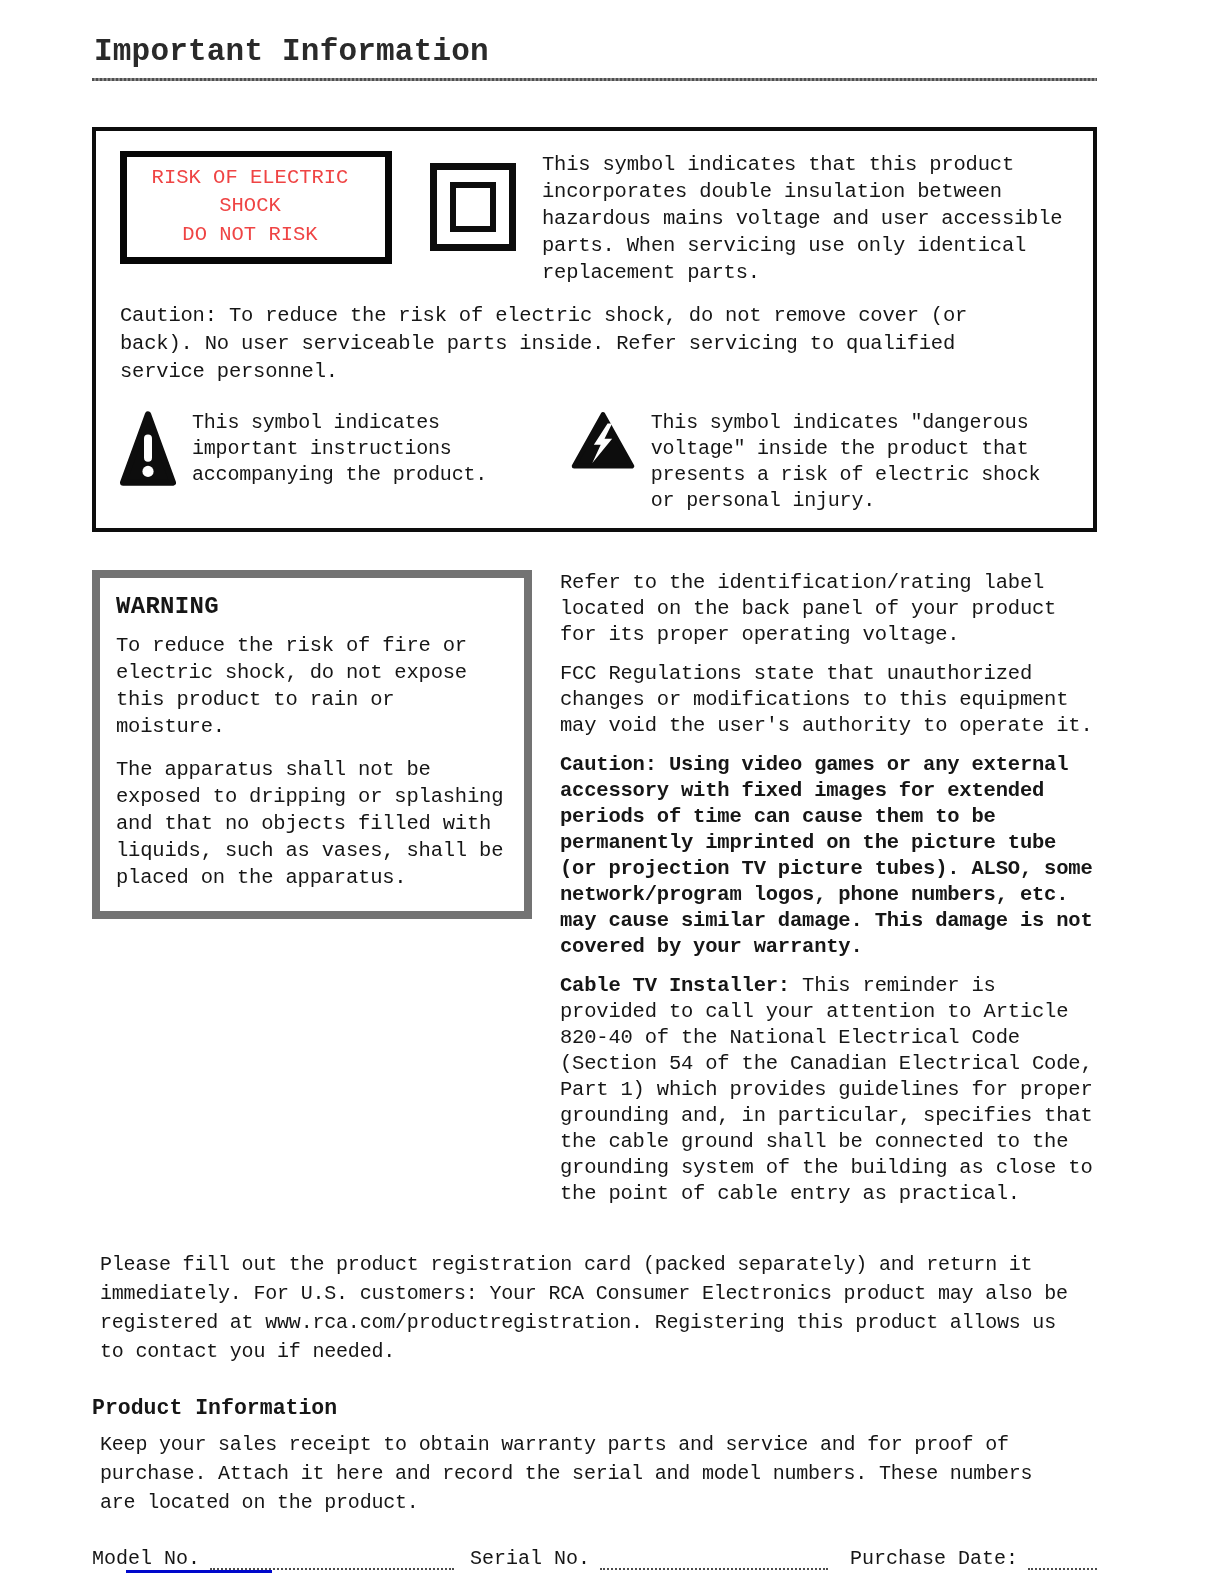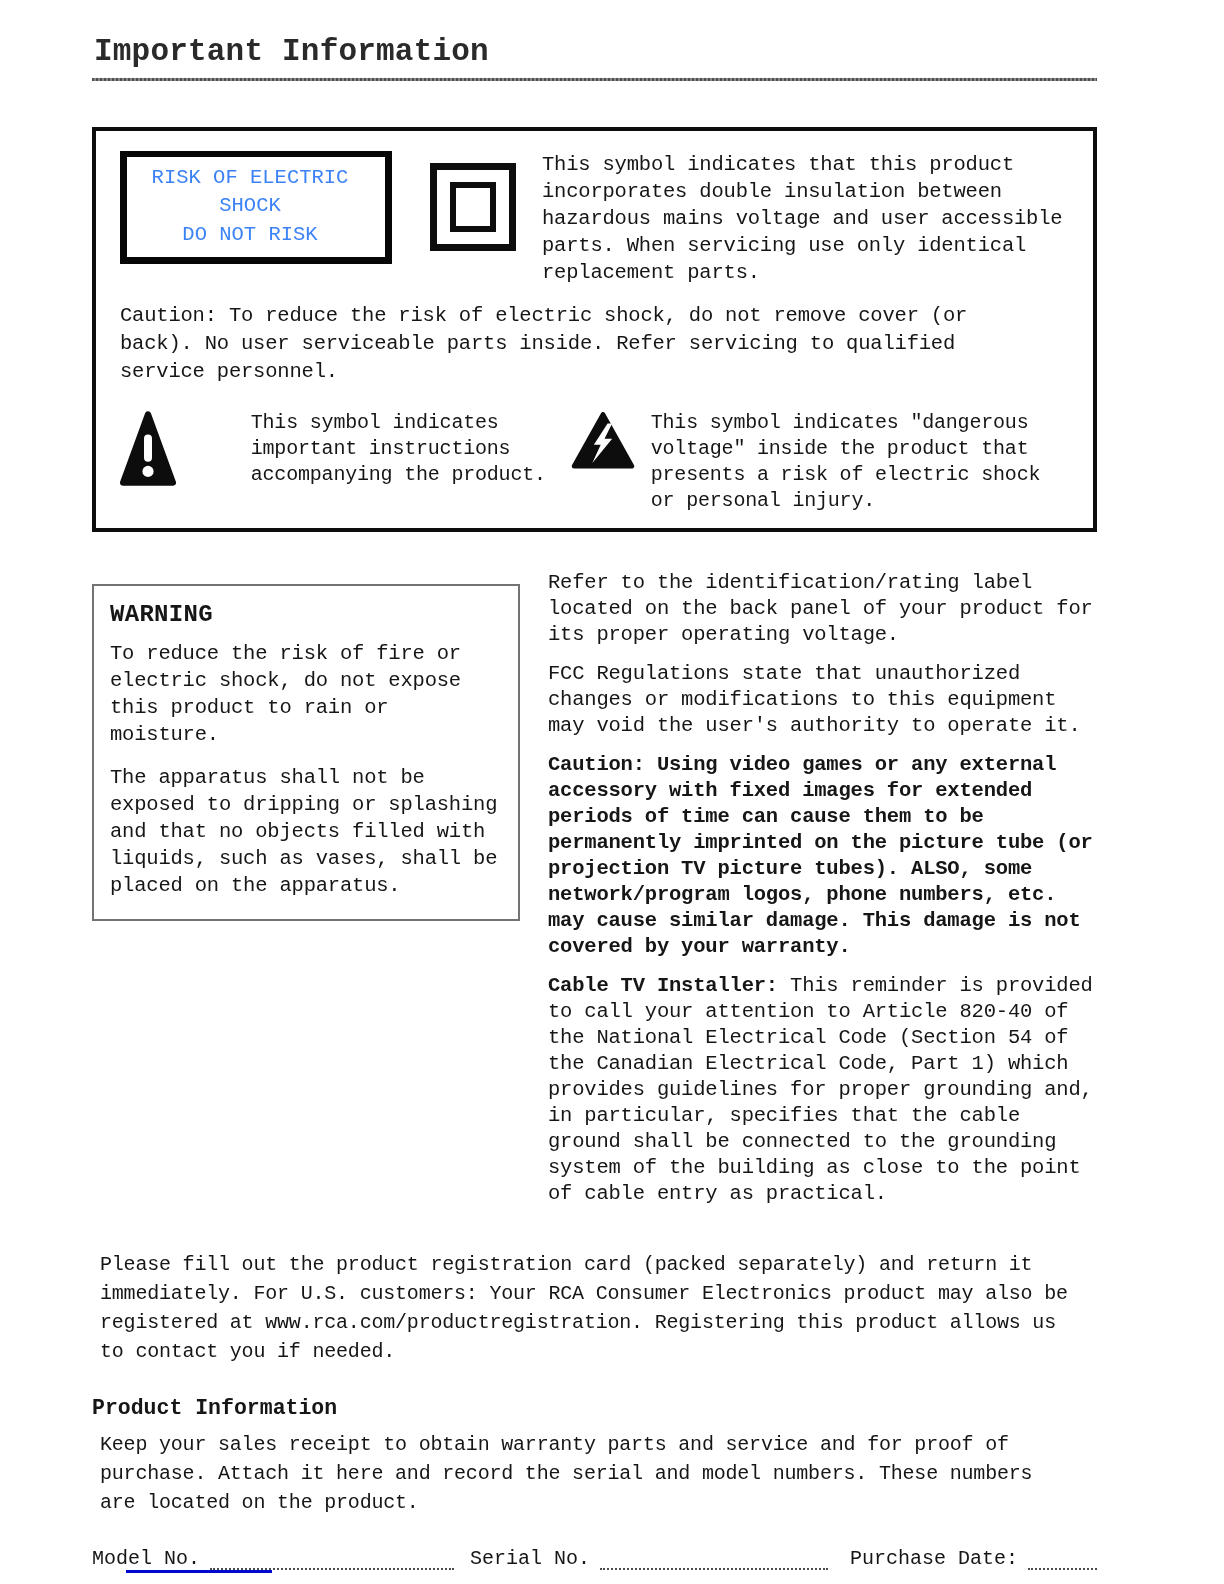--- a/index.html
+++ b/index.html
@@ -12,39 +12,39 @@
 
   
   .page-title{font-size:31px;font-weight:bold;color:#2a2a2a;margin:0 0 9px 2px;letter-spacing:.2px;}
   .title-rule{height:3px;background:repeating-linear-gradient(90deg,#4f4f4f 0 2px,#8a8a8a 2px 4px);}
 
   
   .caution-panel{margin-top:46px;border:4px solid #0d0d0d;padding:20px 24px 14px 24px;}
   .panel-row1{display:flex;align-items:flex-start;}
   .caution-label{width:258px;flex-shrink:0;background:#060606;padding:6px 7px 7px 7px;}
   .caution-label-title{color:#ffffff;text-align:center;font-weight:bold;font-size:31px;letter-spacing:3px;padding:2px 0 7px 0;}
-  .caution-label-inner{background:#ffffff;color:#3b82f6;text-align:center;font-size:20.5px;line-height:1.38;padding:7px 14px 8px 2px;}
+  .caution-label-inner{background:#ffffff;color:#ef4444;text-align:center;font-size:20.5px;line-height:1.38;padding:7px 14px 8px 2px;}
   .ins-icon{margin:12px 26px 0 38px;flex-shrink:0;}
   .ins-outer{width:72px;height:74px;border:7px solid #0d0d0d;display:flex;align-items:center;justify-content:center;}
   .ins-inner{width:34px;height:38px;border:6px solid #0d0d0d;}
   .ins-text{flex:1;font-size:20.5px;line-height:27px;letter-spacing:-.2px;}
 
   .caution-paragraph{margin-top:16px;font-size:20.5px;line-height:28px;max-width:97%;letter-spacing:-.2px;}
 
   .panel-row3{display:flex;margin-top:24px;align-items:flex-start;}
   .sym-block{display:flex;align-items:flex-start;}
-  .sym-left{width:47.5%;flex-shrink:0;justify-content:space-between;}
+  .sym-left{width:47.5%;flex-shrink:0;}
   .sym-right{flex:1;}
   .sym-icon{flex-shrink:0;margin-right:16px;}
   .sym-text{font-size:20px;line-height:26px;letter-spacing:-.2px;max-width:320px;}
   .sym-right .sym-text{max-width:520px;}
 
   
   .main-cols{display:flex;margin-top:38px;align-items:flex-start;}
-  .warning-box{width:392px;flex-shrink:0;border:2px solid #737373;padding:15px 16px 4px 16px;margin-top:14px;}
+  .warning-box{width:392px;flex-shrink:0;border:8px solid #737373;padding:15px 16px 4px 16px;}
   .warning-title{font-size:24px;font-weight:bold;margin:0 0 12px 0;letter-spacing:.3px;}
   .warning-box p{font-size:20.5px;line-height:27px;margin:0 0 16px 0;letter-spacing:-.2px;}
   .right-col{margin-left:28px;flex:1;}
   .right-col p{font-size:20.5px;line-height:26px;margin:0 0 13px 0;letter-spacing:-.2px;}
   .right-col p.bold{font-weight:bold;}
   .lead-bold{font-weight:bold;}
 
   
   .section{margin-top:30px;}
   .section-heading{font-size:21.5px;font-weight:bold;margin:0 0 10px 0;}

